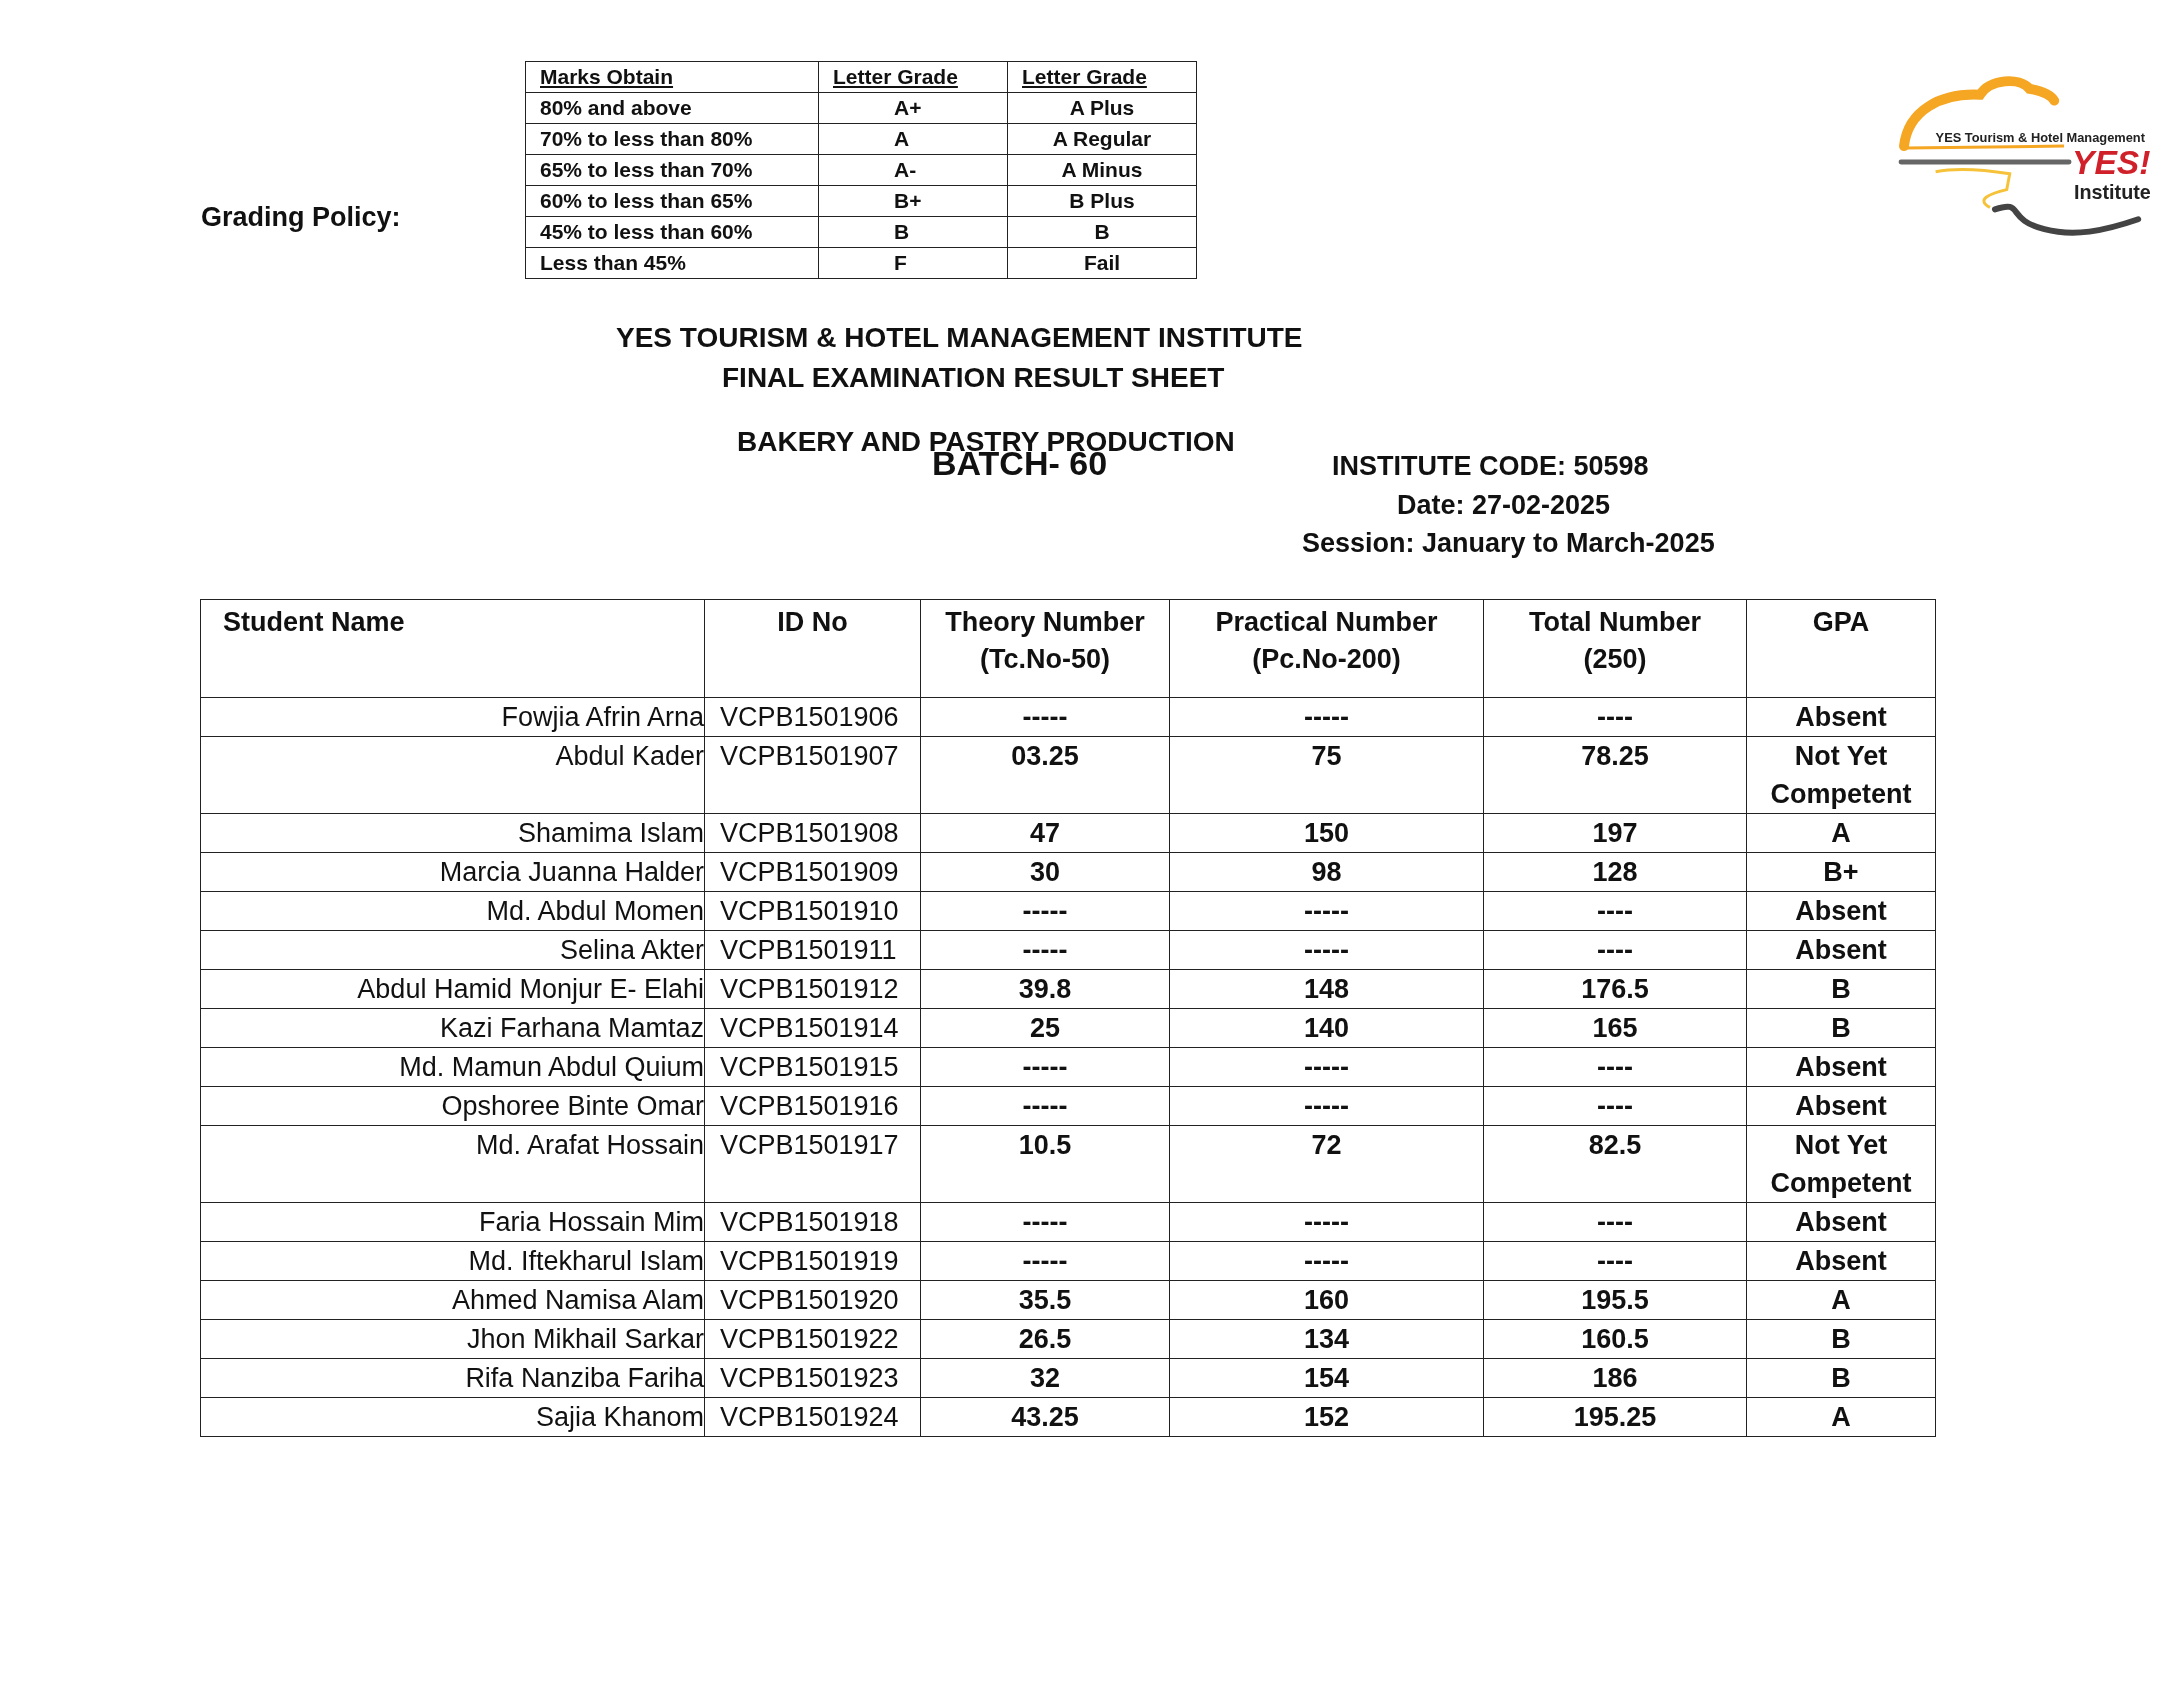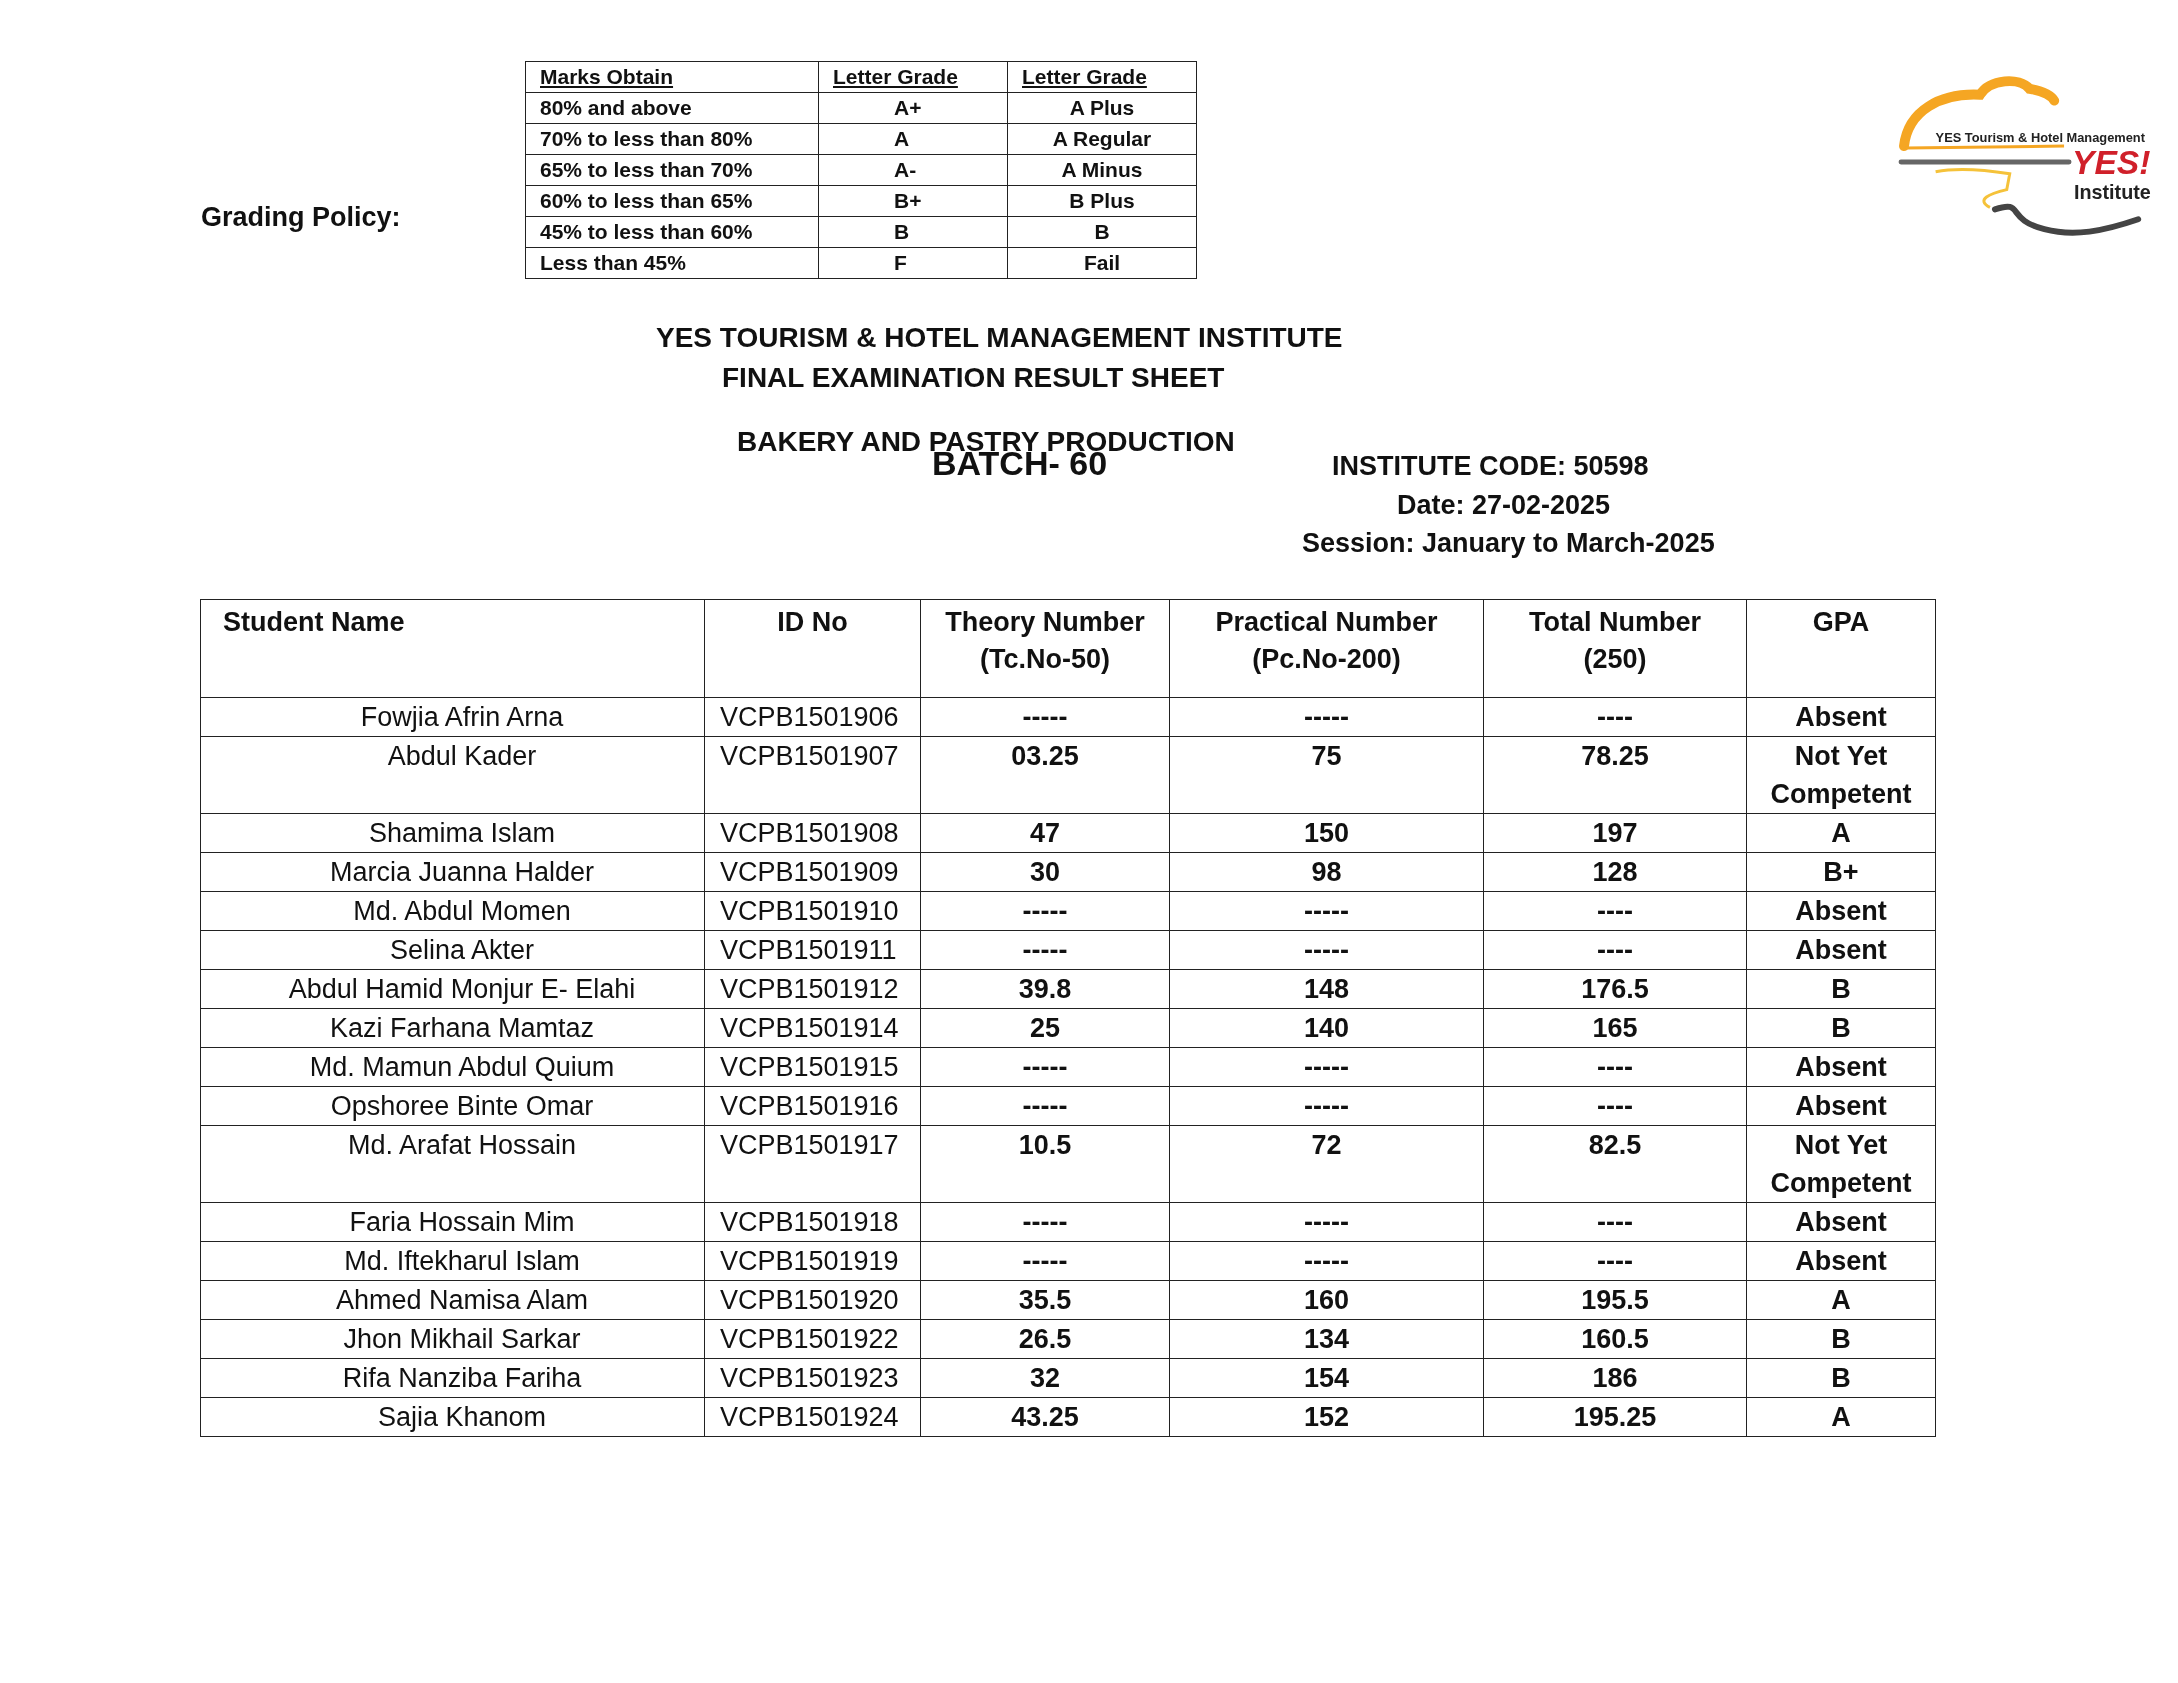--- a/index.html
+++ b/index.html
@@ -22,42 +22,42 @@
   table.grade .c2 { width:160px; text-align:left; padding-left:14px; }
   table.grade .c3 { width:160px; text-align:center; }
   table.grade th.c2, table.grade th.c3 { text-align:left;margin-top:24px; }
   table.grade td.c2 { padding-left:75px; width:99px; }
 
   
   .logo { left:1896px; top:71px; width:267px; height:168px; }
 
   
   .title { font-weight:bold; font-size:28px; white-space:nowrap; }
-  .t1 { left:656px; top:322px; }
+  .t1 { left:616px; top:322px; }
   .t2 { left:722px; top:362px; }
   .t3 { left:737px; top:426px; }
   .t4 { left:932px; top:444px; font-size:34px; }
   .meta { font-weight:bold; font-size:27px; white-space:nowrap; }
   .m1 { left:1332px; top:451px; }
   .m2 { left:1397px; top:490px; }
   .m3 { left:1302px; top:528px; }
 
   
   table.result {
     position:absolute; left:200px; top:599px; border-collapse:collapse;
     font-size:27px;
   }
   table.result th, table.result td {
     border:1.5px solid #222; padding:0; vertical-align:top;
   }
   table.result th { font-weight:bold; height:93px; line-height:37px; padding-top:4px; text-align:center; }
   table.result th.name { text-align:left; padding-left:22px; }
   table.result td { height:38px; line-height:38px; }
   table.result tr.tall td { height:75px; }
-  table.result td.name { text-align:center; padding-left:19px; }
+  table.result td.name { text-align:right; padding-left:19px; }
   table.result td.id { text-align:left; padding-left:15px; }
   table.result td.num { text-align:center; font-weight:bold; }
   table.result td.gpa { text-align:center; font-weight:bold; }
   .w-name { width:481px;margin-top:47px; }
   .w-id { width:215px;margin-left:14px; }
   .w-th { width:248px; }
   .w-pr { width:313px; }
   .w-to { width:262px; }
   .w-gpa { width:188px; }
 </style>

